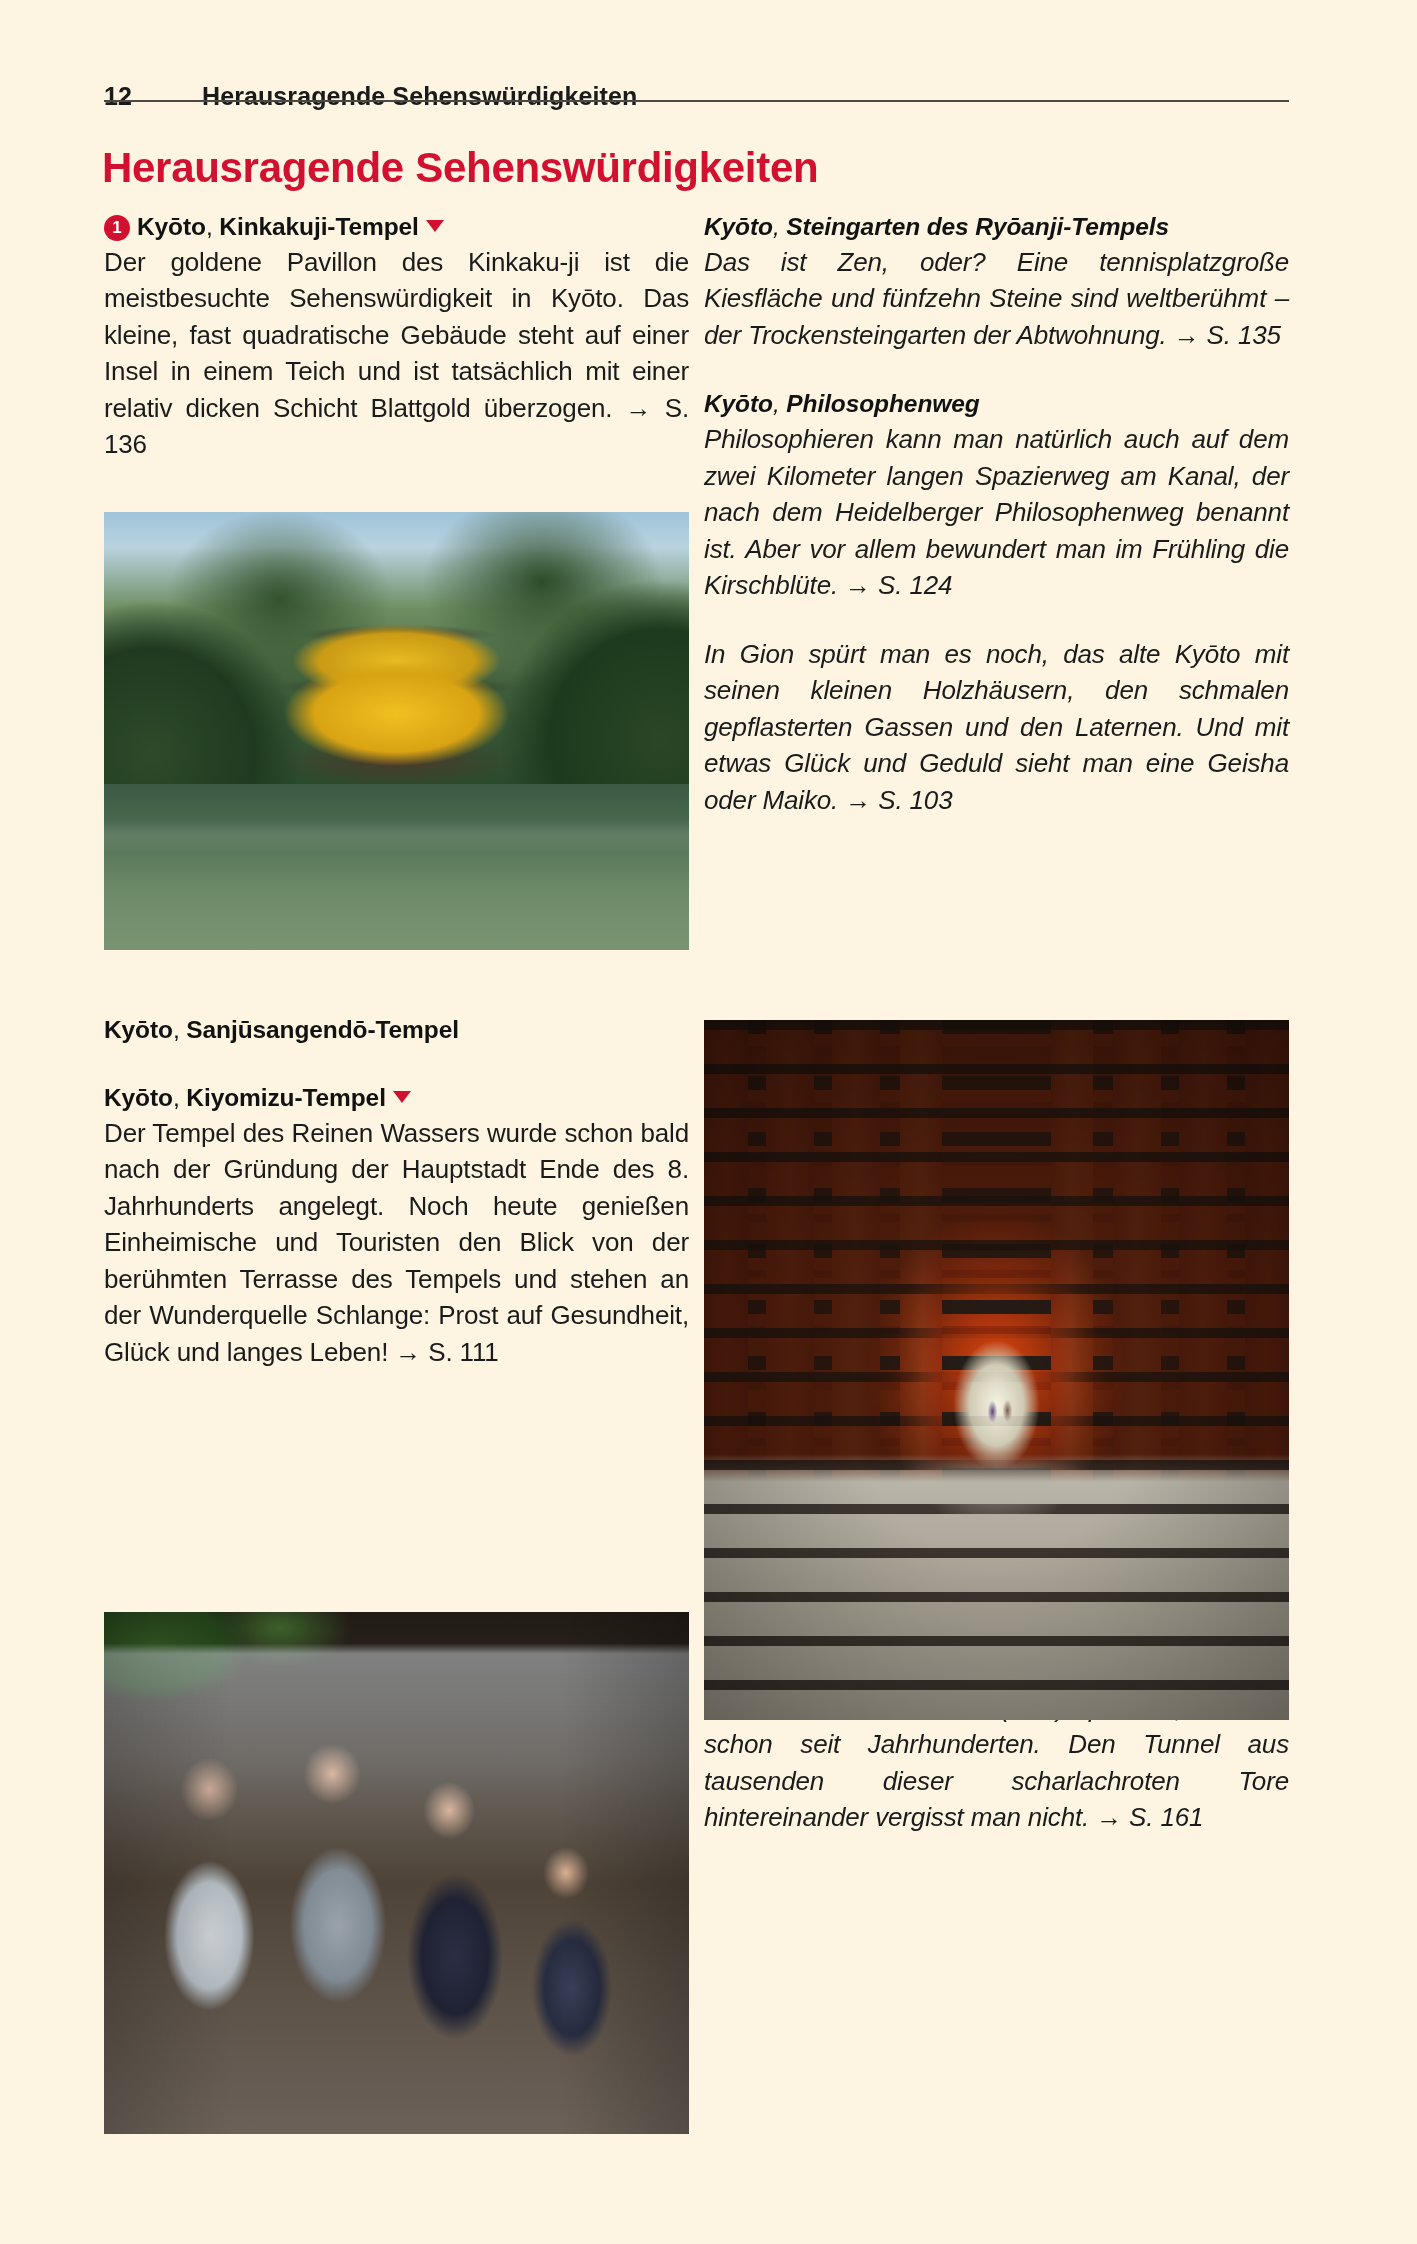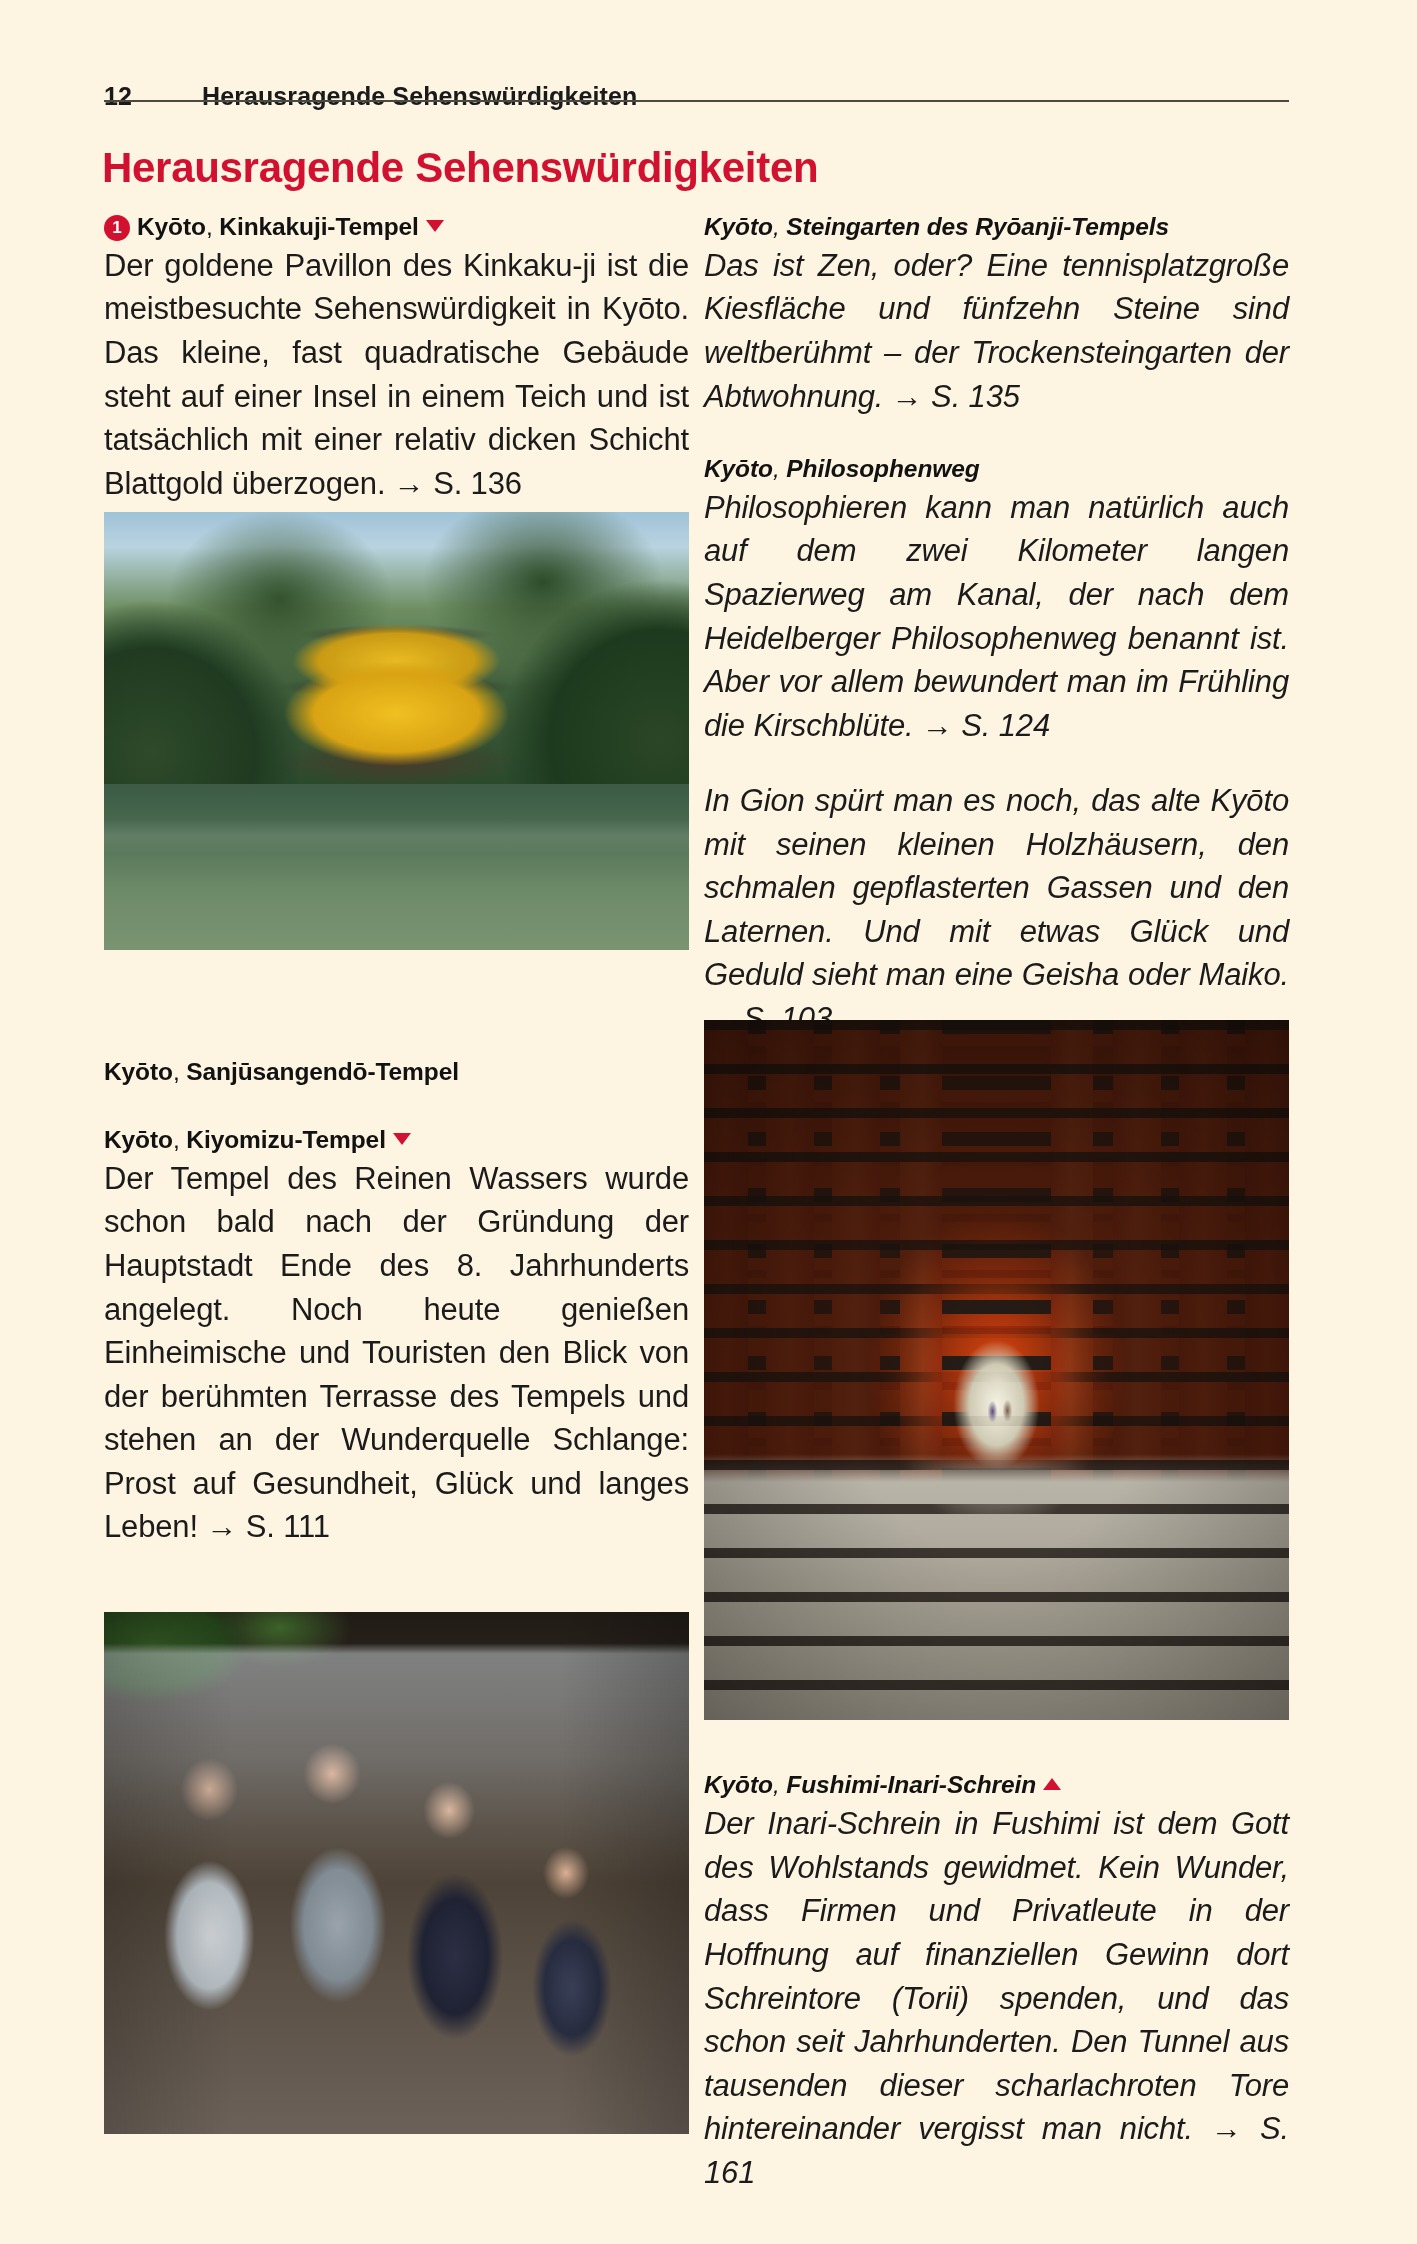--- a/index.html
+++ b/index.html
@@ -111,21 +111,21 @@
     display: inline-block;
     width: 0; height: 0;
     margin-left: 7px;
     vertical-align: 3px;
   }
   .tri-down { border-left: 9px solid transparent; border-right: 9px solid transparent; border-top: 12px solid #d2102f; }
   .tri-up   { border-left: 9px solid transparent; border-right: 9px solid transparent; border-bottom: 12px solid #d2102f; }
   .tri-right{ border-top: 9px solid transparent; border-bottom: 9px solid transparent; border-left: 12px solid #d2102f; vertical-align: 1px; }
 
   p.body {
-    font-size: 31px;
+    font-size: 26px;
     line-height: 1.405;
     margin: 0;
     text-align: justify;
     text-align-last: left;
     letter-spacing: -0.15px;
     color: #1b1b1b;
     hyphens: manual;
   }
   .gap-md { height: 32px; }
 

